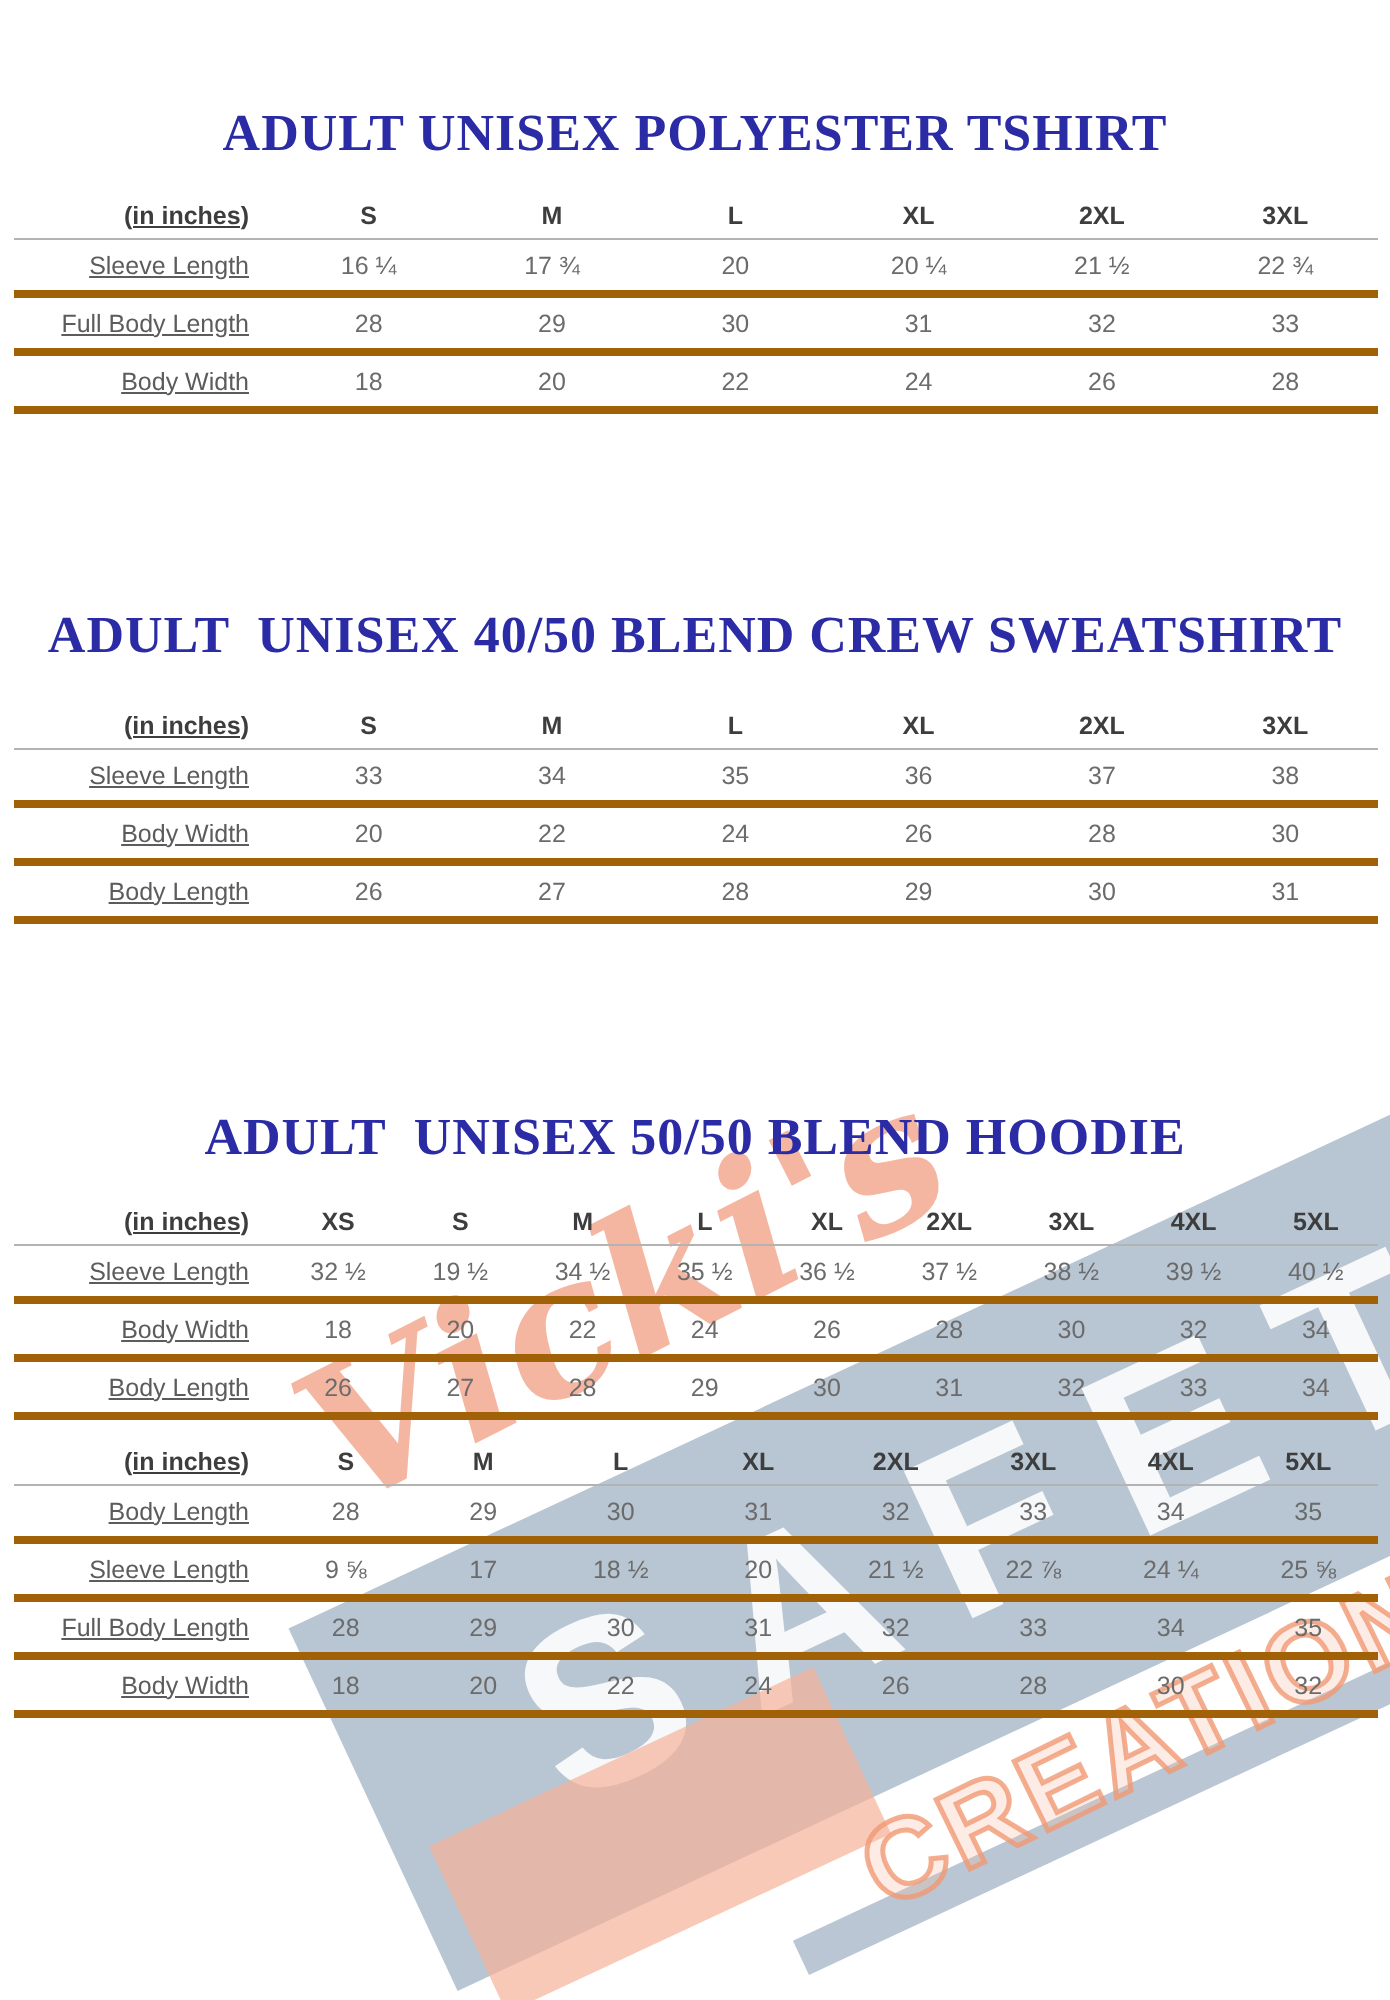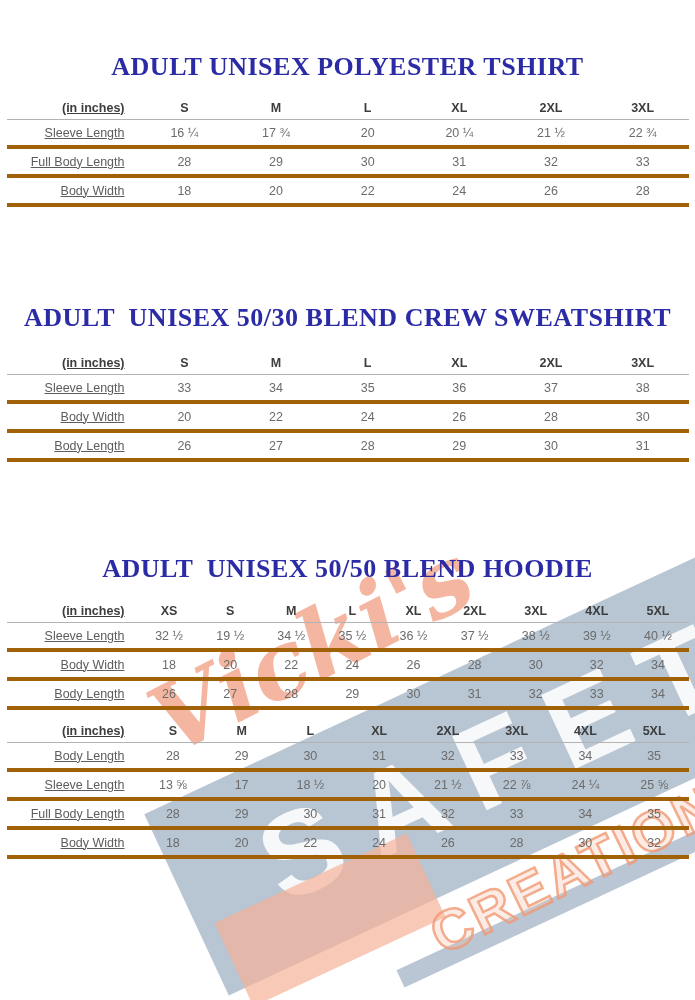--- a/index.html
+++ b/index.html
@@ -132,21 +132,21 @@
               <td>22</td>
               <td>24</td>
               <td>26</td>
               <td>28</td>
             </tr>
           </tbody>
         </table>
     </section>
 
     <section class="chart s2">
-      <h1 class="chart-title">ADULT  UNISEX 50/30 BLEND CREW SWEATSHIRT</h1>
+      <h1 class="chart-title">ADULT  UNISEX 40/50 BLEND CREW SWEATSHIRT</h1>
       <table class="size-table">
           <thead>
             <tr>
               <th class="unit">(in inches)</th>
               <th>S</th>
               <th>M</th>
               <th>L</th>
               <th>XL</th>
               <th>2XL</th>
               <th>3XL</th>
@@ -264,21 +264,21 @@
               <td>29</td>
               <td>30</td>
               <td>31</td>
               <td>32</td>
               <td>33</td>
               <td>34</td>
               <td>35</td>
             </tr>
             <tr>
               <td class="rowlabel">Sleeve Length</td>
-              <td>13 ⅝</td>
+              <td>9 ⅝</td>
               <td>17</td>
               <td>18 ½</td>
               <td>20</td>
               <td>21 ½</td>
               <td>22 ⅞</td>
               <td>24 ¼</td>
               <td>25 ⅝</td>
             </tr>
             <tr>
               <td class="rowlabel">Full Body Length</td>

